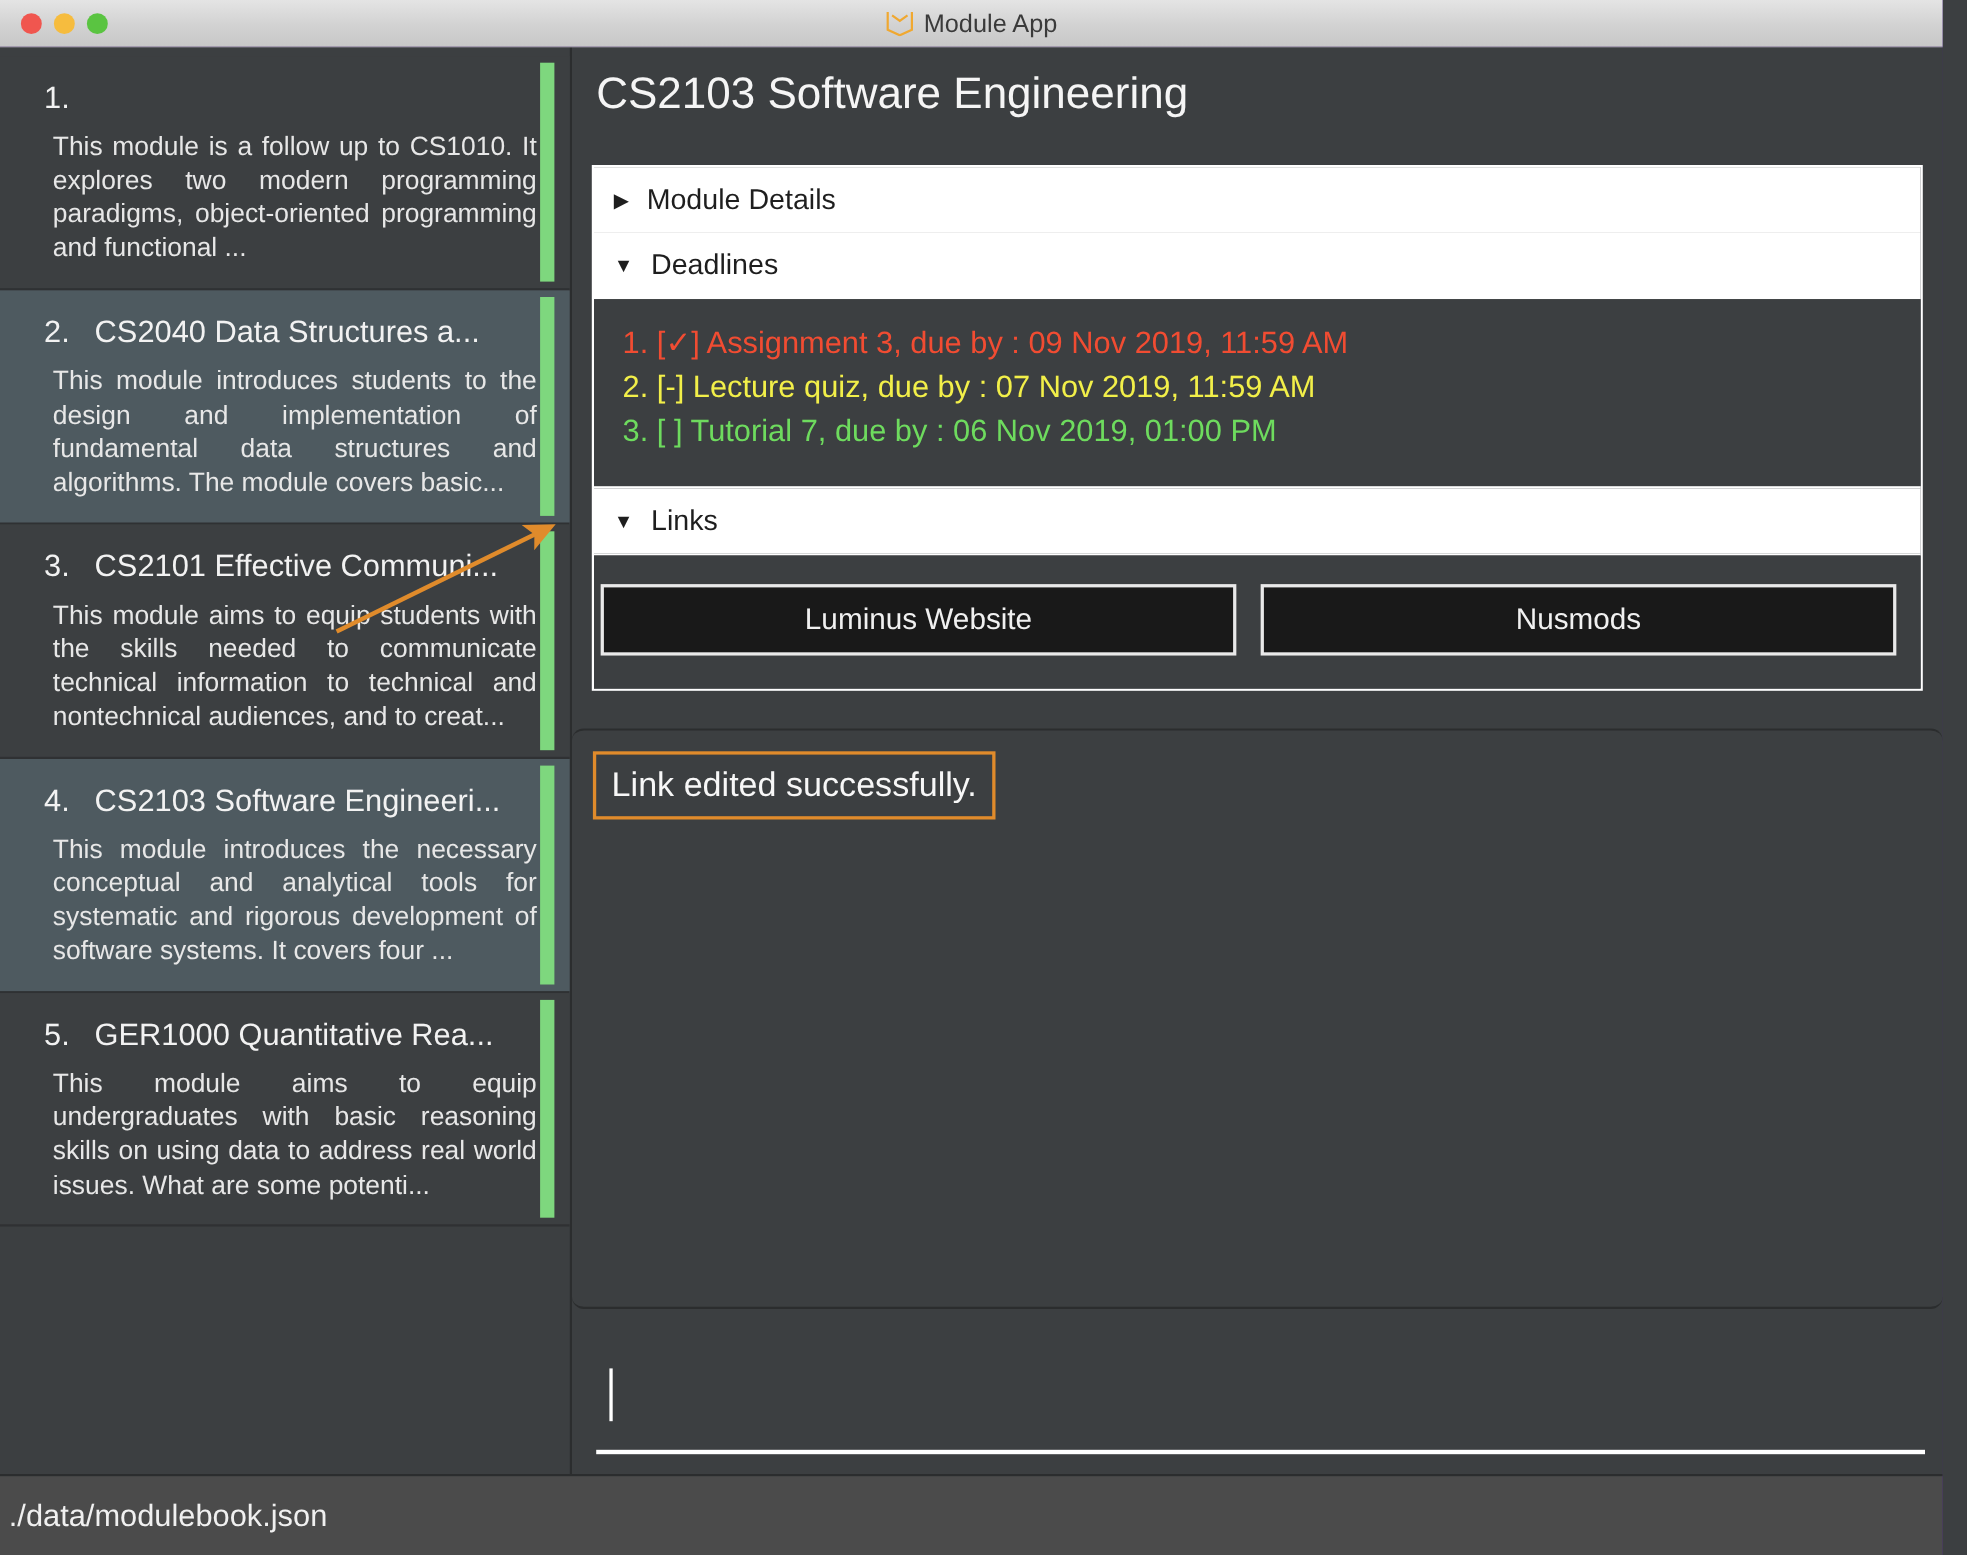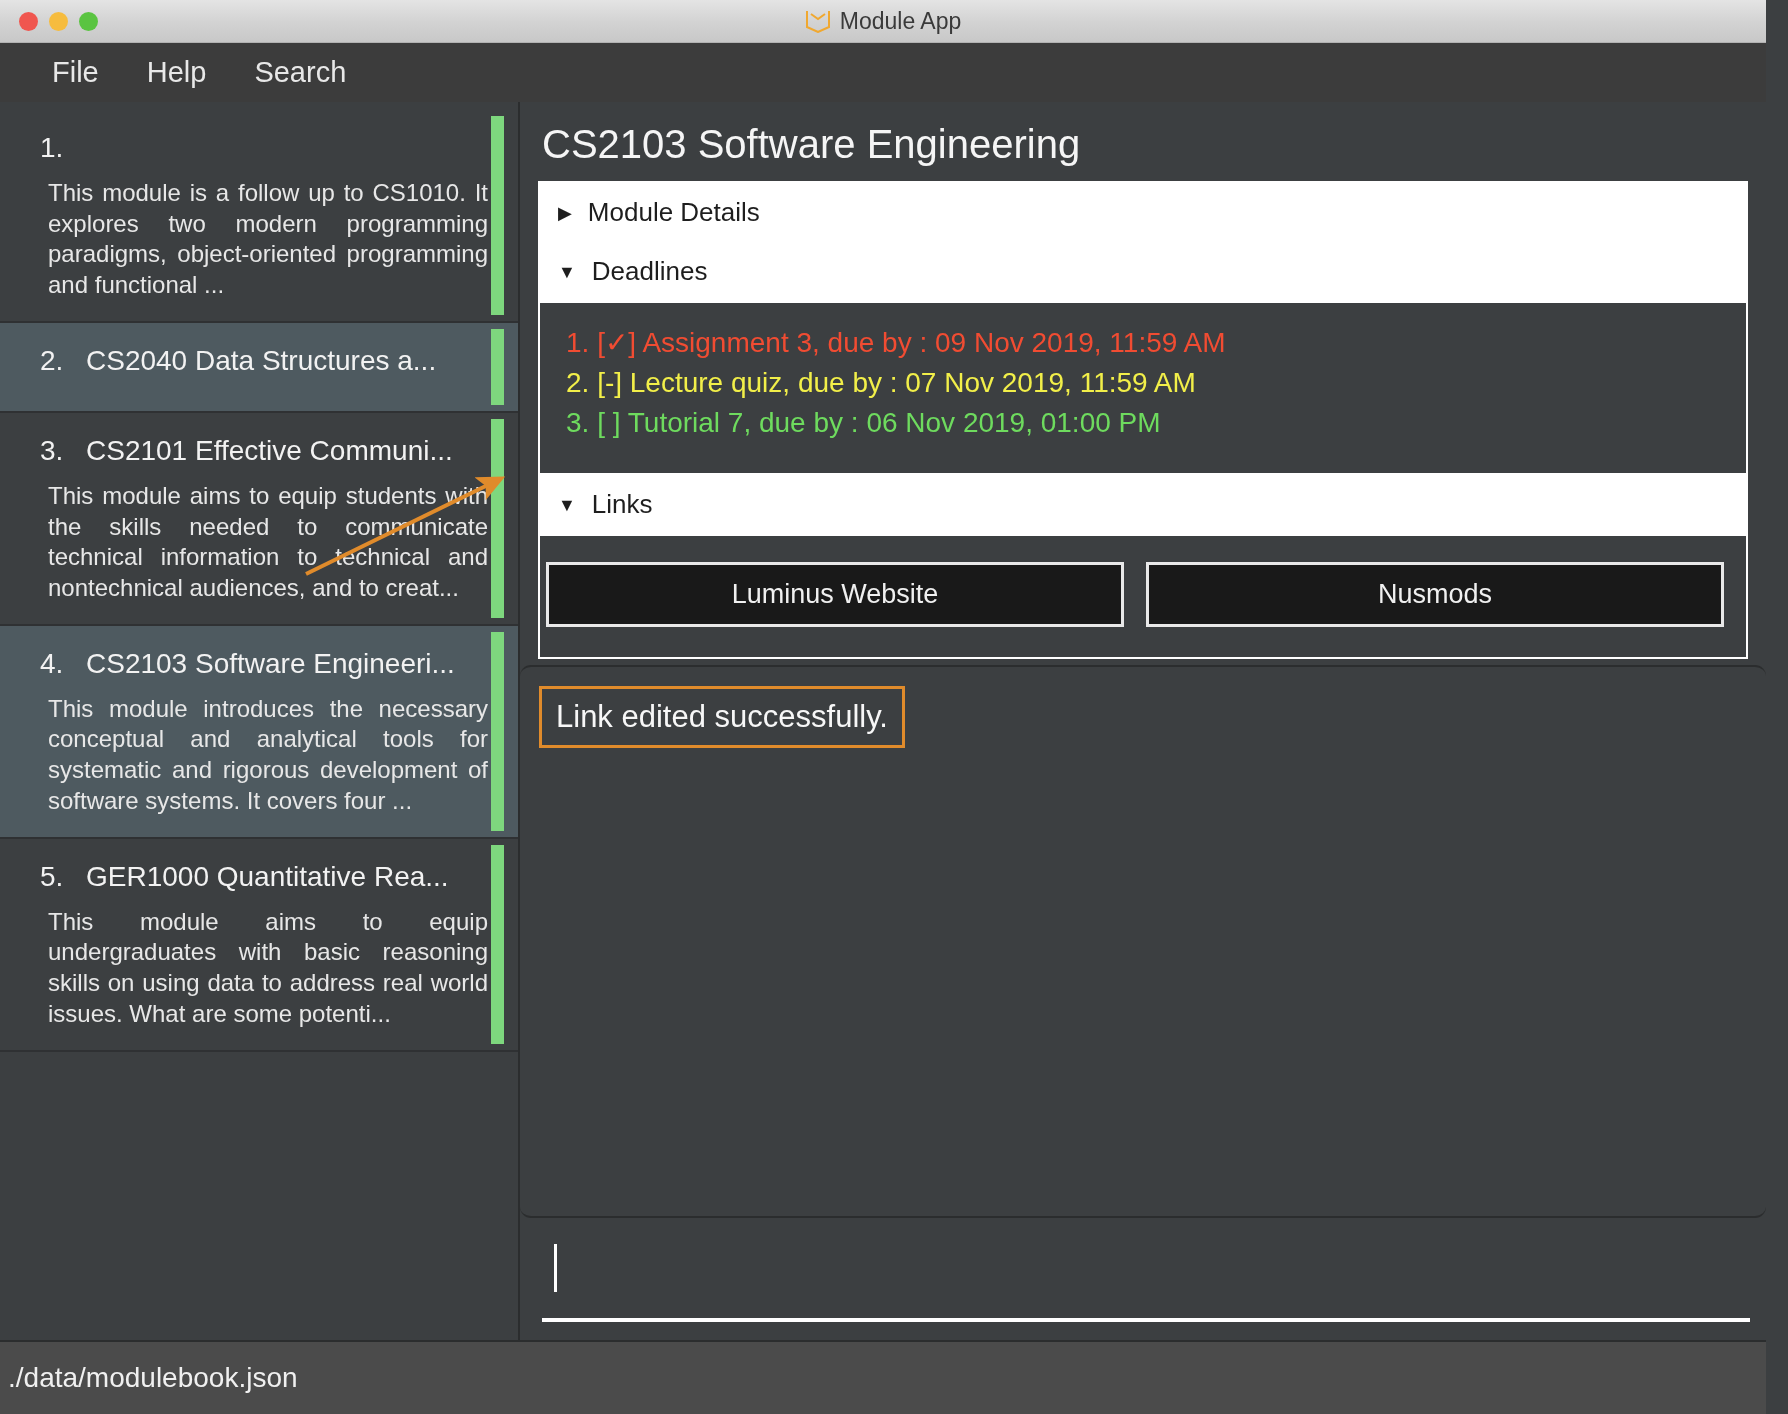--- a/index.html
+++ b/index.html
@@ -64,21 +64,21 @@
   .li-desc {
     color: #e7e7e7; font-size: 24px; line-height: 1.28;
     text-align: justify; text-align-last: left; padding: 0 8px 0 26px;
   }
   .li-accent {
     position: absolute; right: 14px; top: 6px; bottom: 6px; width: 13px;
     background: #7ed77e;
   }
 
   
-  .rightpanel { flex: 1 1 auto; display: flex; flex-direction: column; background: #3c3f41; min-width: 0; }
+  .rightpanel { flex: 1 1 auto; display: flex; flex-direction: column; background: #3c3f41; min-width: 0; gap: 28px; }
   .module-header { padding: 20px 20px 10px 22px; }
   .module-title { color: #f5f5f5; font-size: 40px; font-family: "Liberation Sans", sans-serif; }
 
   .accordion { margin: 4px 18px 0 18px; border: 2px solid #ffffff; background:#3c3f41; }
   .acc-header {
     background: #ffffff; color: #1e1e1e; font-size: 26px;
     padding: 14px 18px; display: flex; align-items: center; gap: 16px;
   }
   .tri { font-size: 18px; color: #1e1e1e; line-height: 1; }
   .acc-body { background: #3c3f41; padding: 20px 26px 24px 26px; }
@@ -139,45 +139,41 @@
       <span class="app-icon">
         <svg width="26" height="24" viewBox="0 0 26 24">
           <path d="M2 2 L2 18 L13 23 L24 18 L24 2" fill="none" stroke="#f0a830" stroke-width="2"></path>
           <path d="M6 5 L13 10 L20 5" fill="none" stroke="#f0a830" stroke-width="2"></path>
         </svg>
       </span>
       <span class="title-text">Module App</span>
     </div>
   </div>
 
-  <div class="menubar">
-    <div class="menu-item">File</div>
-    <div class="menu-item">Help</div>
-    <div class="menu-item">Search</div>
-  </div>
 
   <div class="body-split">
 
     <div class="sidebar-wrap">
       <div class="list-container">
 
         <div class="list-item odd">
           <div class="li-accent"></div>
           <div class="li-head">
             <span class="li-index">1.</span>
           </div>
           <div class="li-desc">This module is a follow up to CS1010. It explores two modern programming paradigms, object-oriented programming and functional ...</div>
         </div>
 
         <div class="list-item even">
           <div class="li-accent"></div>
           <div class="li-head">
             <span class="li-index">2.</span>
             <span>CS2040 Data Structures a...</span>
           </div>
+          <div class="li-desc">This module introduces students to the design and implementation of fundamental data structures and algorithms. The module covers basic...</div>
         </div>
 
         <div class="list-item odd">
           <div class="li-accent"></div>
           <div class="li-head">
             <span class="li-index">3.</span>
             <span>CS2101 Effective Communi...</span>
           </div>
           <div class="li-desc">This module aims to equip students with the skills needed to communicate technical information to technical and nontechnical audiences, and to creat...</div>
         </div>

